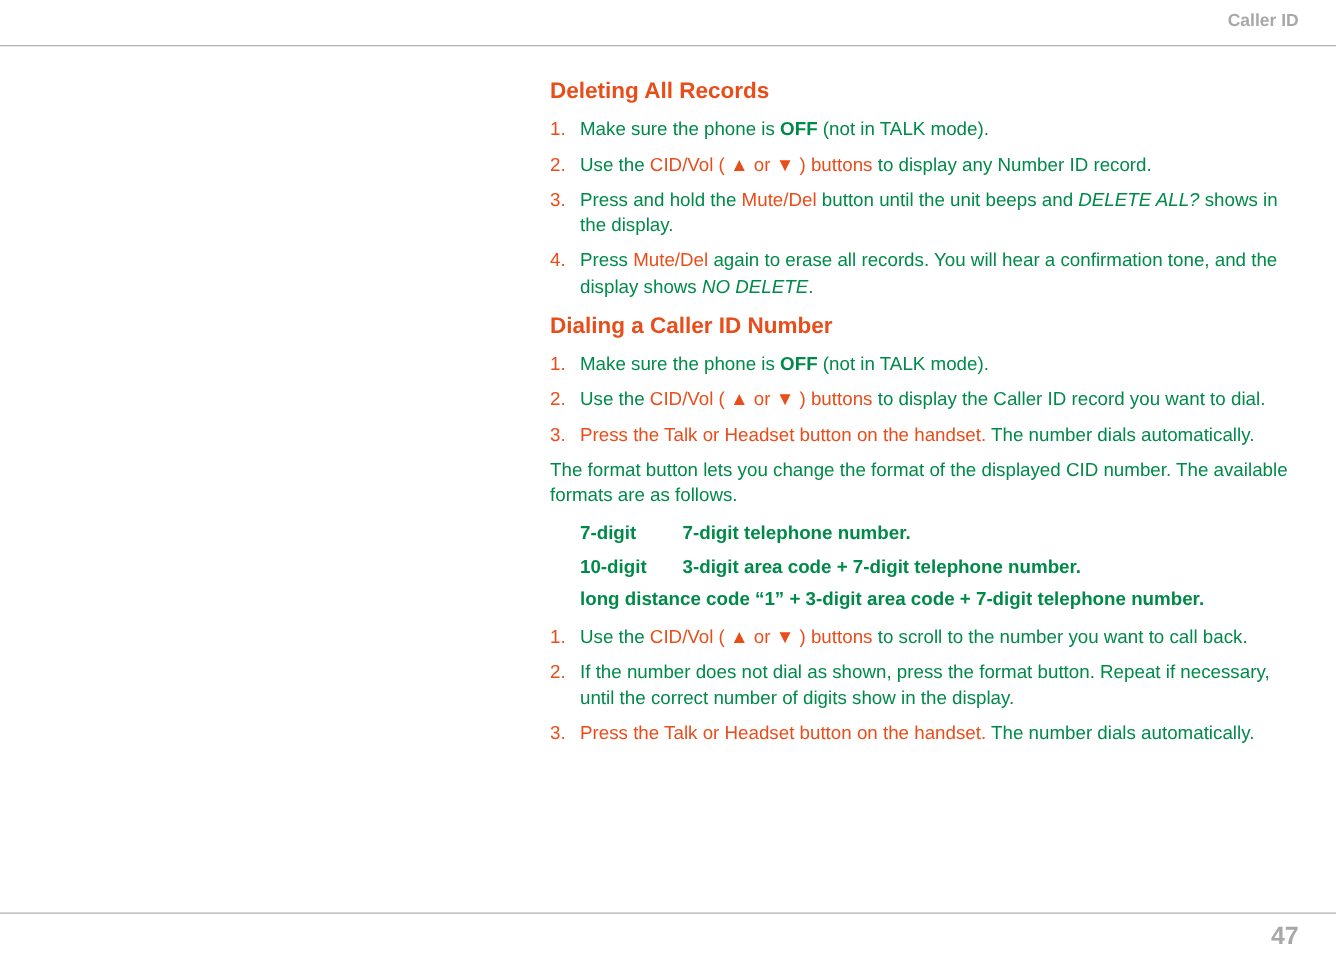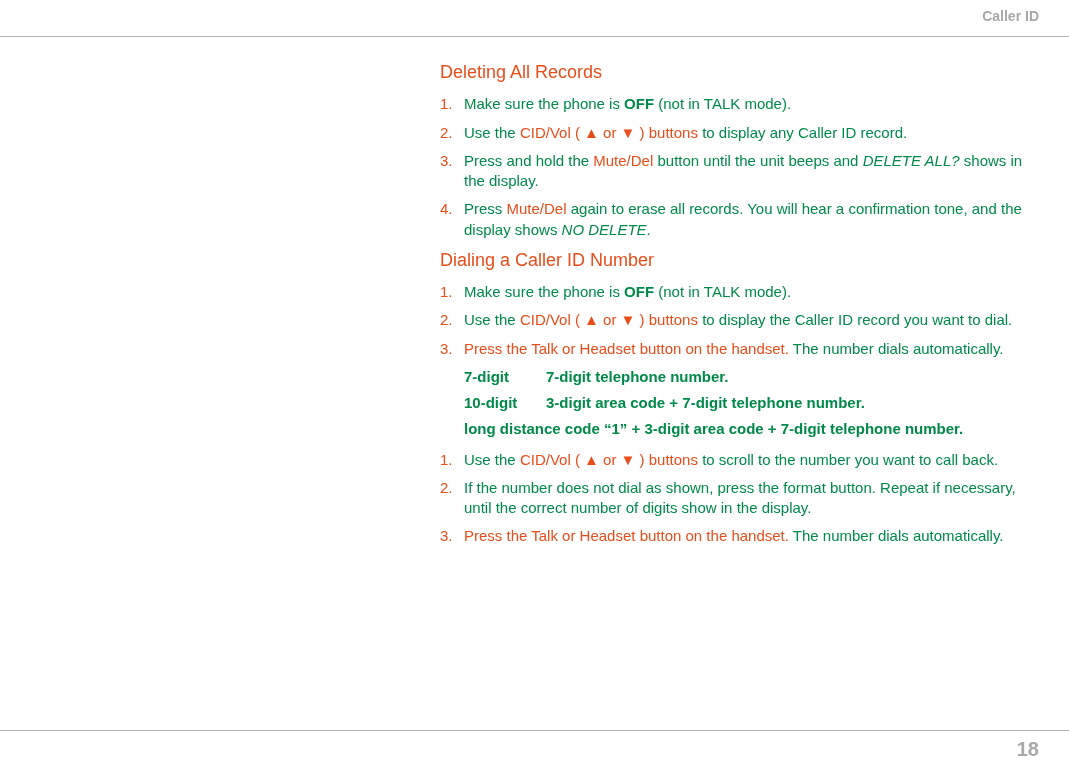--- a/index.html
+++ b/index.html
@@ -36,21 +36,21 @@
       top: 58px;
       left: 440px;
       right: 30px;
       color: #008a4a;
       font-size: 15px;
       line-height: 1.35;
     }
     .section-heading {
       color: #e84d1a;
       font-size: 18px;
-      font-weight: normal;
+      font-weight: bold;
       margin-bottom: 10px;
       margin-top: 6px;
     }
     .section-heading.tight {
       margin-top: 2px;
     }
     ol.numbered {
       list-style: none;
       padding-left: 0;
       margin-bottom: 8px;
@@ -117,21 +117,21 @@
   <ol class="numbered">
     <li>
       <span class="num">1.</span>
       <span class="txt">
         <span>Make sure the phone is </span><span class="bold">OFF</span><span> (not in TALK mode).</span>
       </span>
     </li>
     <li>
       <span class="num">2.</span>
       <span class="txt">
-        <span>Use the </span><span class="red-inline">CID/Vol ( ▲ or ▼ ) buttons</span><span> to display any Caller ID record.</span>
+        <span>Use the </span><span class="red-inline">CID/Vol ( ▲ or ▼ ) buttons</span><span> to display any Number ID record.</span>
       </span>
     </li>
     <li>
       <span class="num">3.</span>
       <span class="txt">
         <span>Press and hold the </span><span class="red-inline">Mute/Del</span><span> button until the unit beeps and </span><span class="italic">DELETE ALL?</span><span> shows in the display.</span>
       </span>
     </li>
     <li>
       <span class="num">4.</span>
@@ -156,20 +156,21 @@
       </span>
     </li>
     <li>
       <span class="num">3.</span>
       <span class="txt">
         <span class="red-inline">Press the Talk or Headset button on the handset.</span><span> The number dials automatically.</span>
       </span>
     </li>
   </ol>
 
+  <div class="intro">The format button lets you change the format of the displayed CID number. The available formats are as follows.</div>
 
   <div class="formats">
     <div class="format-row">
       <span class="format-label">7-digit</span>
       <span class="format-desc">7-digit telephone number.</span>
     </div>
     <div class="format-row">
       <span class="format-label">10-digit</span>
       <span class="format-desc">3-digit area code + 7-digit telephone number.</span>
     </div>
@@ -195,13 +196,13 @@
       <span class="num">3.</span>
       <span class="txt">
         <span class="red-inline">Press the Talk or Headset button on the handset.</span><span> The number dials&nbsp;automatically.</span>
       </span>
     </li>
   </ol>
 
 </div>
 
 <div class="bottom-rule"></div>
-<div class="page-num">18</div>
+<div class="page-num">47</div>
 
 </body></html>

